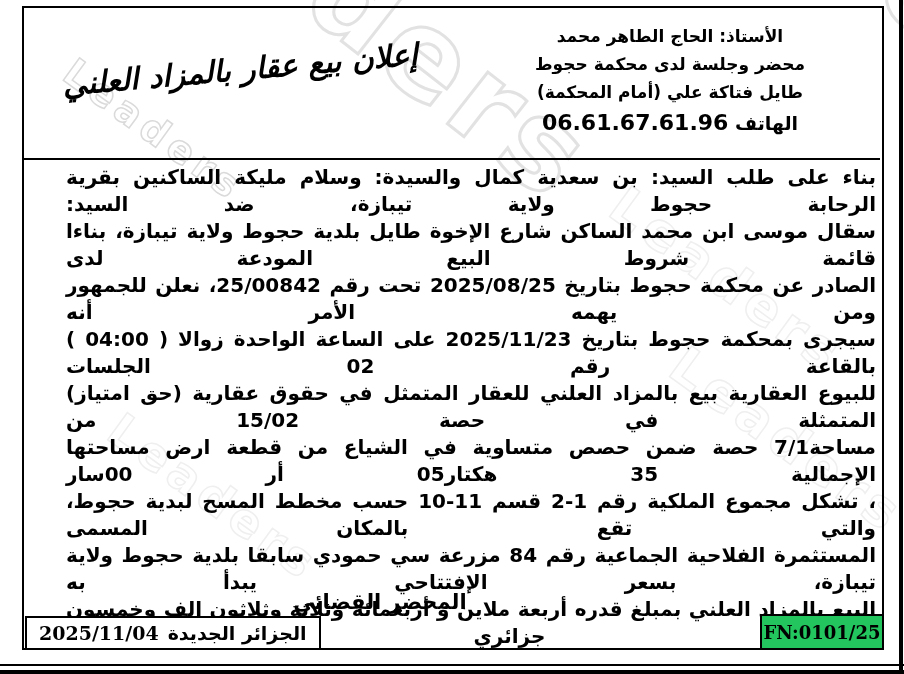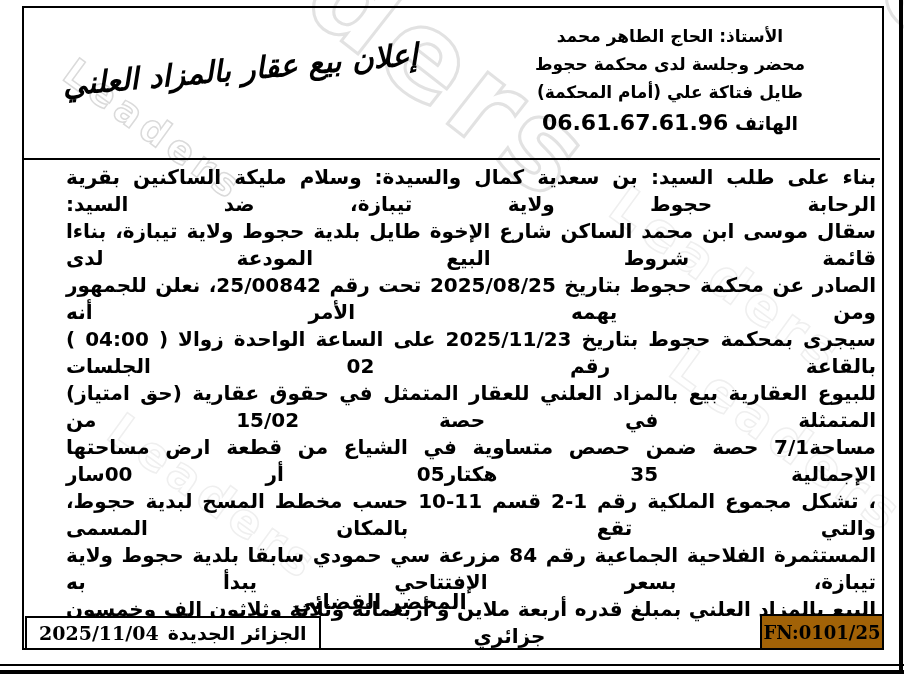--- a/index.html
+++ b/index.html
@@ -66,21 +66,21 @@
   .np-box{
     position:absolute;z-index:3;left:25px;top:616px;height:30px;
     border:2px solid #000;background:#fff;
     padding:0 12px;direction:rtl;
     display:flex;align-items:center;gap:9px;
     font-size:19px;font-weight:bold;white-space:nowrap;
   }
   .np-date{direction:ltr;unicode-bidi:embed;font-family:"DejaVu Serif",serif;}
   .fn-box{
     position:absolute;z-index:3;left:760px;top:614px;width:120px;height:32px;
-    border:2px solid #000;background:#a16207;
+    border:2px solid #000;background:#22c55e;
     display:flex;align-items:center;justify-content:center;
     font-size:18px;font-weight:bold;font-family:"DejaVu Serif",serif;
   }
 </style>
 </head>
 <body>
 
 <div id="page">
 
   <div class="wm big" style="left:60px;top:-75px;transform:rotate(38deg);">Leaders</div>

